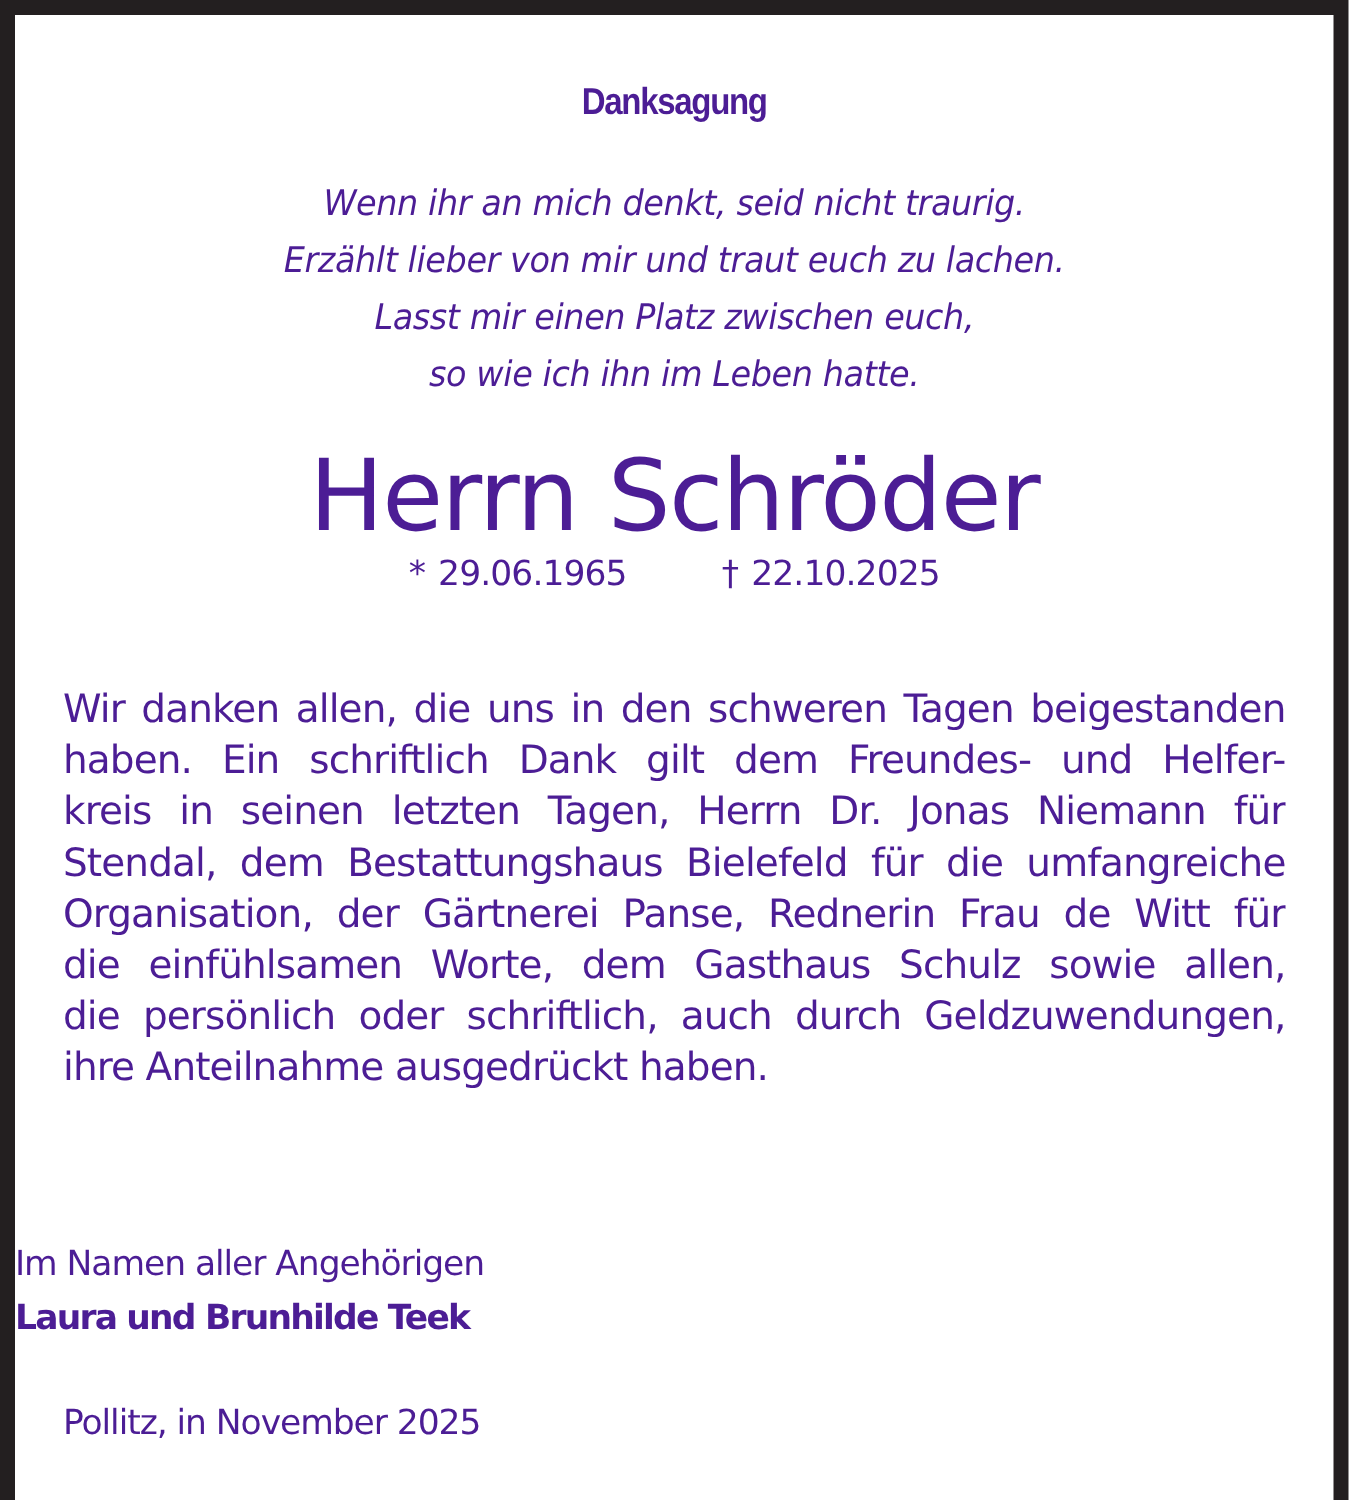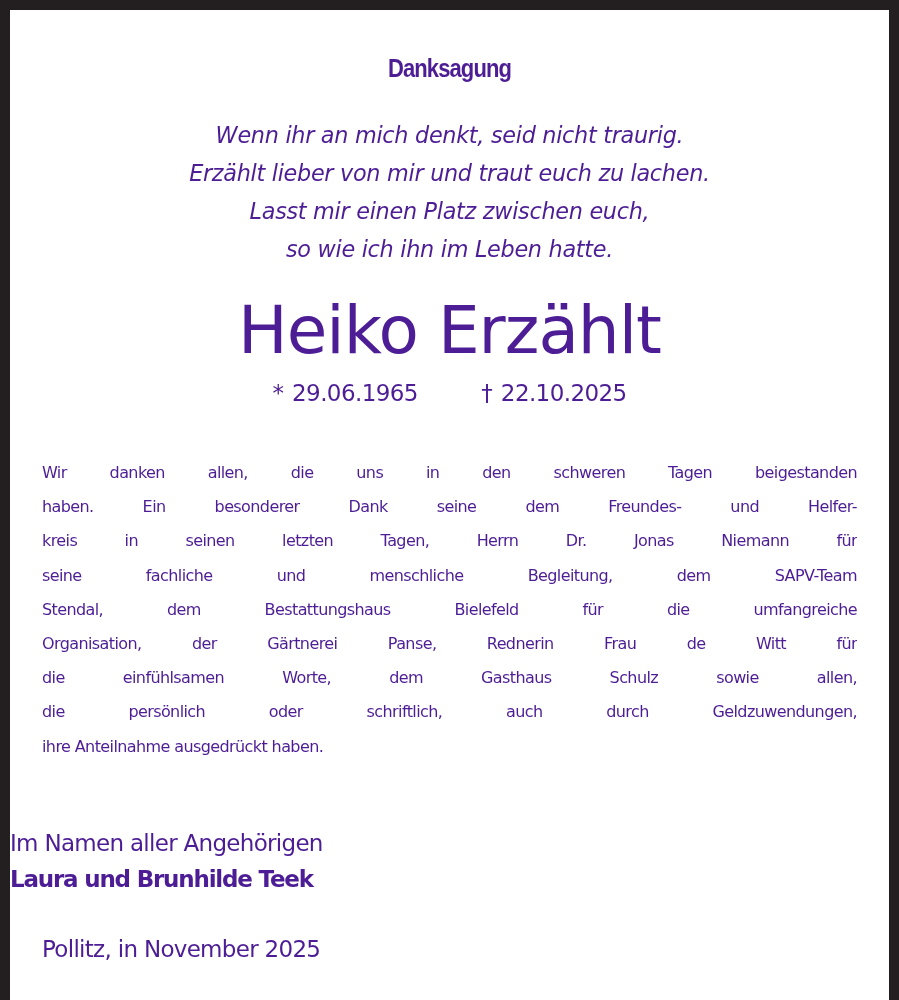--- a/index.html
+++ b/index.html
@@ -39,32 +39,32 @@
   .poem div { transform: scaleX(0.95); }
   .name {
     position: absolute; left: 0; right: 0; top: 281px;
     text-align: center;
     font-family: "DejaVu Sans", sans-serif;
     font-size: 66px;
     letter-spacing: -1px;
     line-height: 80px;
   }
   .dates {
-    position: absolute; left: 0; right: 0; top: 370px;
+    position: absolute; left: 0; right: 0; top: 360px;
     text-align: center;
     font-family: "DejaVu Sans", sans-serif;
     font-size: 23px;
     letter-spacing: -0.6px;
     word-spacing: 2px;
   }
   .dates .gap { display: inline-block; width: 46px; }
   .body {
     position: absolute; left: 32px; right: 32px; top: 446px;
     font-family: "DejaVu Sans", sans-serif;
-    font-size: 16px;
+    font-size: 26px;
     line-height: 34.2px;
     letter-spacing: -0.6px;
   }
   .body .line {
     display: block;
     text-align: justify;
     text-align-last: justify;
     white-space: nowrap;
     overflow: hidden;
   }
@@ -97,35 +97,34 @@
 <div class="page">
   <div class="heading">Danksagung</div>
 
   <div class="poem">
     <div>Wenn ihr an mich denkt, seid nicht traurig.</div>
     <div>Erzählt lieber von mir und traut euch zu lachen.</div>
     <div>Lasst mir einen Platz zwischen euch,</div>
     <div>so wie ich ihn im Leben hatte.</div>
   </div>
 
-  <div class="name">Heiko Erzählt</div>
+  <div class="name">Herrn Schröder</div>
 
   <div class="dates">
     <span>*</span>
     <span>29.06.1965</span>
     <span class="gap"></span>
     <span>†</span>
     <span>22.10.2025</span>
   </div>
 
   <div class="body">
     <span class="line">Wir danken allen, die uns in den schweren Tagen beigestanden</span>
-    <span class="line">haben. Ein besonderer Dank seine dem Freundes- und Helfer-</span>
+    <span class="line">haben. Ein schriftlich Dank gilt dem Freundes- und Helfer-</span>
     <span class="line">kreis in seinen letzten Tagen, Herrn Dr. Jonas Niemann für</span>
-    <span class="line">seine fachliche und menschliche Begleitung, dem SAPV-Team</span>
     <span class="line">Stendal, dem Bestattungshaus Bielefeld für die umfangreiche</span>
     <span class="line">Organisation, der Gärtnerei Panse, Rednerin Frau de Witt für</span>
     <span class="line">die einfühlsamen Worte, dem Gasthaus Schulz sowie allen,</span>
     <span class="line">die persönlich oder schriftlich, auch durch Geldzuwendungen,</span>
     <span class="line last">ihre Anteilnahme ausgedrückt haben.</span>
   </div>
 
   <div class="sign-intro">Im Namen aller Angehörigen</div>
   <div class="sign-names">Laura und Brunhilde Teek</div>
 

